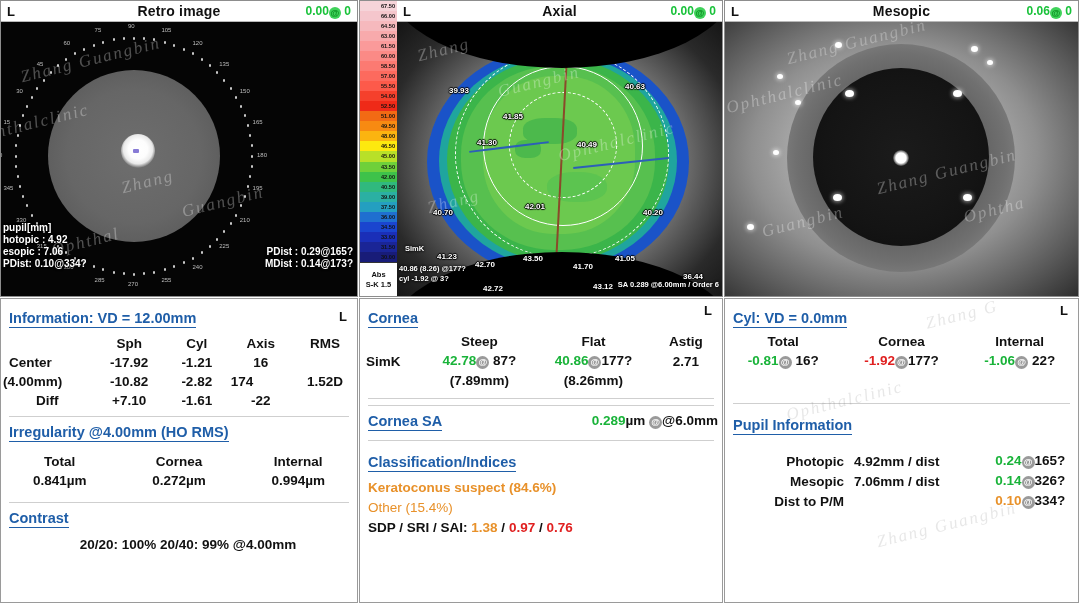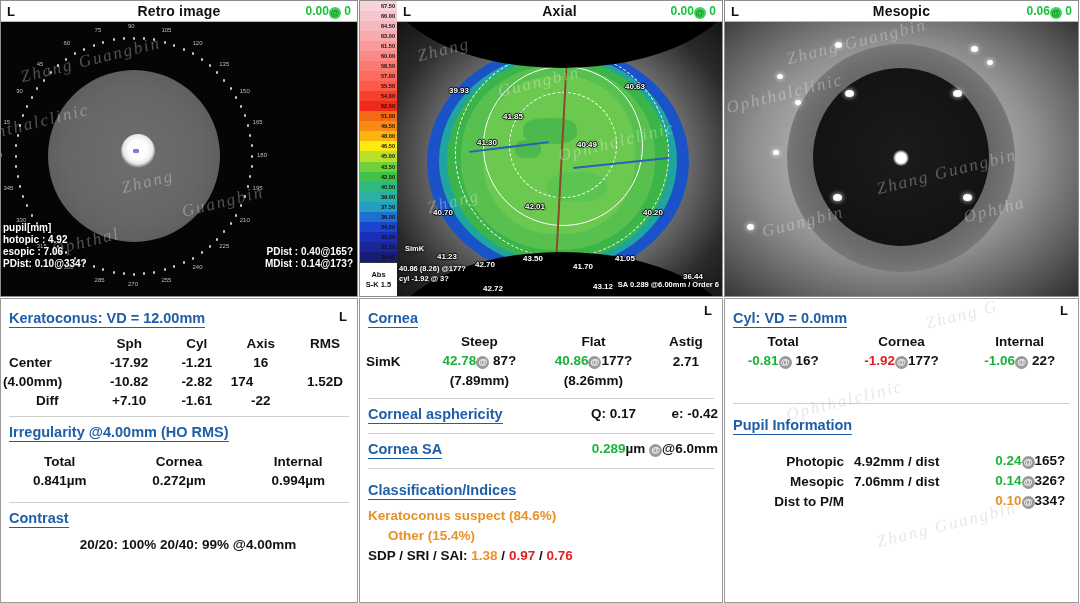--- a/index.html
+++ b/index.html
@@ -245,21 +245,21 @@
             <div class="ring-lab" style="left: 93.6123px; top: 254.604px;">285</div>
             <div class="ring-lab" style="left: 62.5px; top: 241.717px;">300</div>
             <div class="ring-lab" style="left: 35.7832px; top: 221.217px;">315</div>
             <div class="ring-lab" style="left: 15.2827px; top: 194.5px;">330</div>
             <div class="ring-lab" style="left: 2.39557px; top: 163.388px;">345</div>
           </div>
         <div class="ov" style="left:2px; top:200px;">pupil[mm]</div>
         <div class="ov" style="left:2px; top:212px;">hotopic : 4.92</div>
         <div class="ov" style="left:2px; top:224px;">esopic : 7.06</div>
         <div class="ov" style="left:2px; top:236px;">PDist: 0.10@334?</div>
-        <div class="ov" style="right:4px; top:224px;">PDist : 0.40@165?</div>
+        <div class="ov" style="right:4px; top:224px;">PDist : 0.29@165?</div>
         <div class="ov" style="right:4px; top:236px;">MDist : 0.14@173?</div>
         <div class="wm" style="left:18px; top:28px; transform:rotate(-14deg);">Zhang Guangbin</div>
         <div class="wm" style="left:-30px; top:92px; transform:rotate(-14deg);">Ophthalclinic</div>
         <div class="wm" style="left:120px; top:150px; transform:rotate(-14deg);">Zhang</div>
         <div class="wm" style="left:180px; top:170px; transform:rotate(-14deg);">Guangbin</div>
         <div class="wm" style="left:50px; top:210px; transform:rotate(-14deg);">Ophthal</div>
       </div>
     </div>
 
     <div class="img-panel p-axial">
@@ -437,21 +437,21 @@
         <div class="wm" style="left:36px; top:190px; transform:rotate(-14deg);">Guangbin</div>
         <div class="wm" style="left:238px; top:178px; transform:rotate(-14deg);">Ophtha</div>
       </div>
     </div>
   </div>
 
   <div class="bot-row">
 
     <div class="data-panel d1">
       <div style="position:relative; padding:10px 8px 0 8px;">
-        <span class="sec-title">Keratoconus: VD = 12.00mm</span>
+        <span class="sec-title">Information: VD = 12.00mm</span>
         <span class="corner-L" style="top:10px;">L</span>
       </div>
       <table class="grid" style="margin-top:6px;">
         <tbody>
             <tr>
           <th style="width:26%; text-align:left; padding-left:8px;"></th>
           <th style="width:20%; text-align:center;">Sph</th>
           <th style="width:18%; text-align:center;">Cyl</th>
           <th style="width:18%; text-align:center;">Axis</th>
           <th style="width:18%; text-align:center;">RMS</th>
@@ -535,43 +535,38 @@
           <td></td>
           <td style="text-align:center;">(7.89mm)</td>
           <td style="text-align:center;">(8.26mm)</td>
           <td></td>
         </tr>
       </tbody>
         </table>
 
       <div class="hr" style="margin-top:8px;"></div>
 
-      <div style="position:relative; padding:0 8px; height:22px;">
-        <span class="sec-title">Corneal asphericity</span>
-        <span style="position:absolute; right:86px; top:1px; font-size:13.5px; font-weight:bold; color:#111;">Q: 0.17</span>
-        <span style="position:absolute; right:4px; top:1px; font-size:13.5px; font-weight:bold; color:#111;">e: -0.42</span>
-      </div>
 
       <div class="hr" style="margin-top:6px;"></div>
 
       <div style="position:relative; padding:0 8px; height:24px;">
         <span class="sec-title">Cornea SA</span>
         <span style="position:absolute; right:4px; top:1px; font-size:13.5px; font-weight:bold; color:#111;">
           <span class="green">0.289</span><span>µm</span>
           <span class="atsym">@</span><span>@6.0mm</span>
         </span>
       </div>
 
       <div class="hr" style="margin-top:4px;"></div>
 
       <div style="padding:6px 8px 0 8px;">
         <span class="sec-title">Classification/Indices</span>
       </div>
       <div style="padding:8px 8px 0 8px; font-size:13.5px; font-weight:bold;" class="orange">Keratoconus suspect (84.6%)</div>
-      <div style="padding:5px 8px 0 8px; font-size:13.5px; font-weight:bold;margin-left:20px;" class="orange">Other (15.4%)</div>
+      <div style="padding:5px 8px 0 8px; font-size:13.5px; font-weight:normal;" class="orange">Other (15.4%)</div>
       <div style="padding:5px 8px 0 8px; font-size:13.5px; font-weight:bold; color:#111;">
         <span>SDP / SRI / SAI:</span>
         <span class="orange">1.38</span>
         <span>/</span>
         <span class="red">0.97</span>
         <span>/</span>
         <span class="red">0.76</span>
       </div>
     </div>
 

